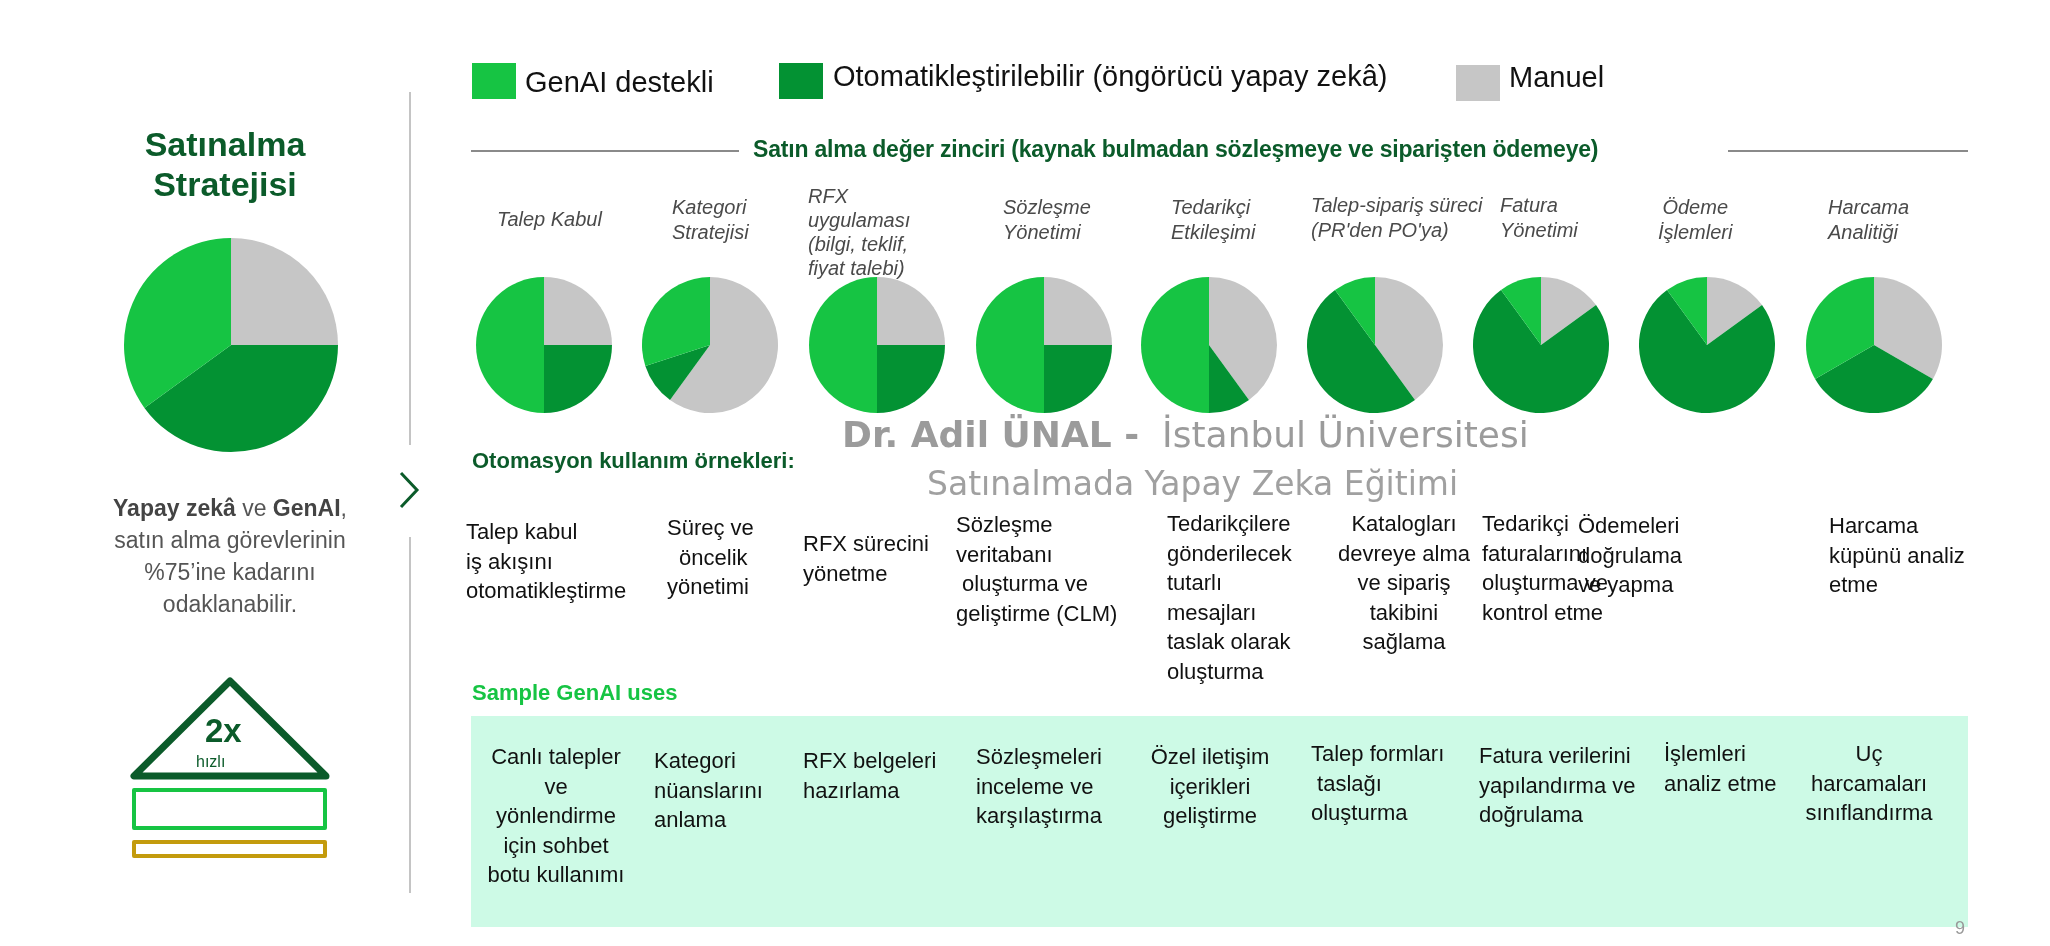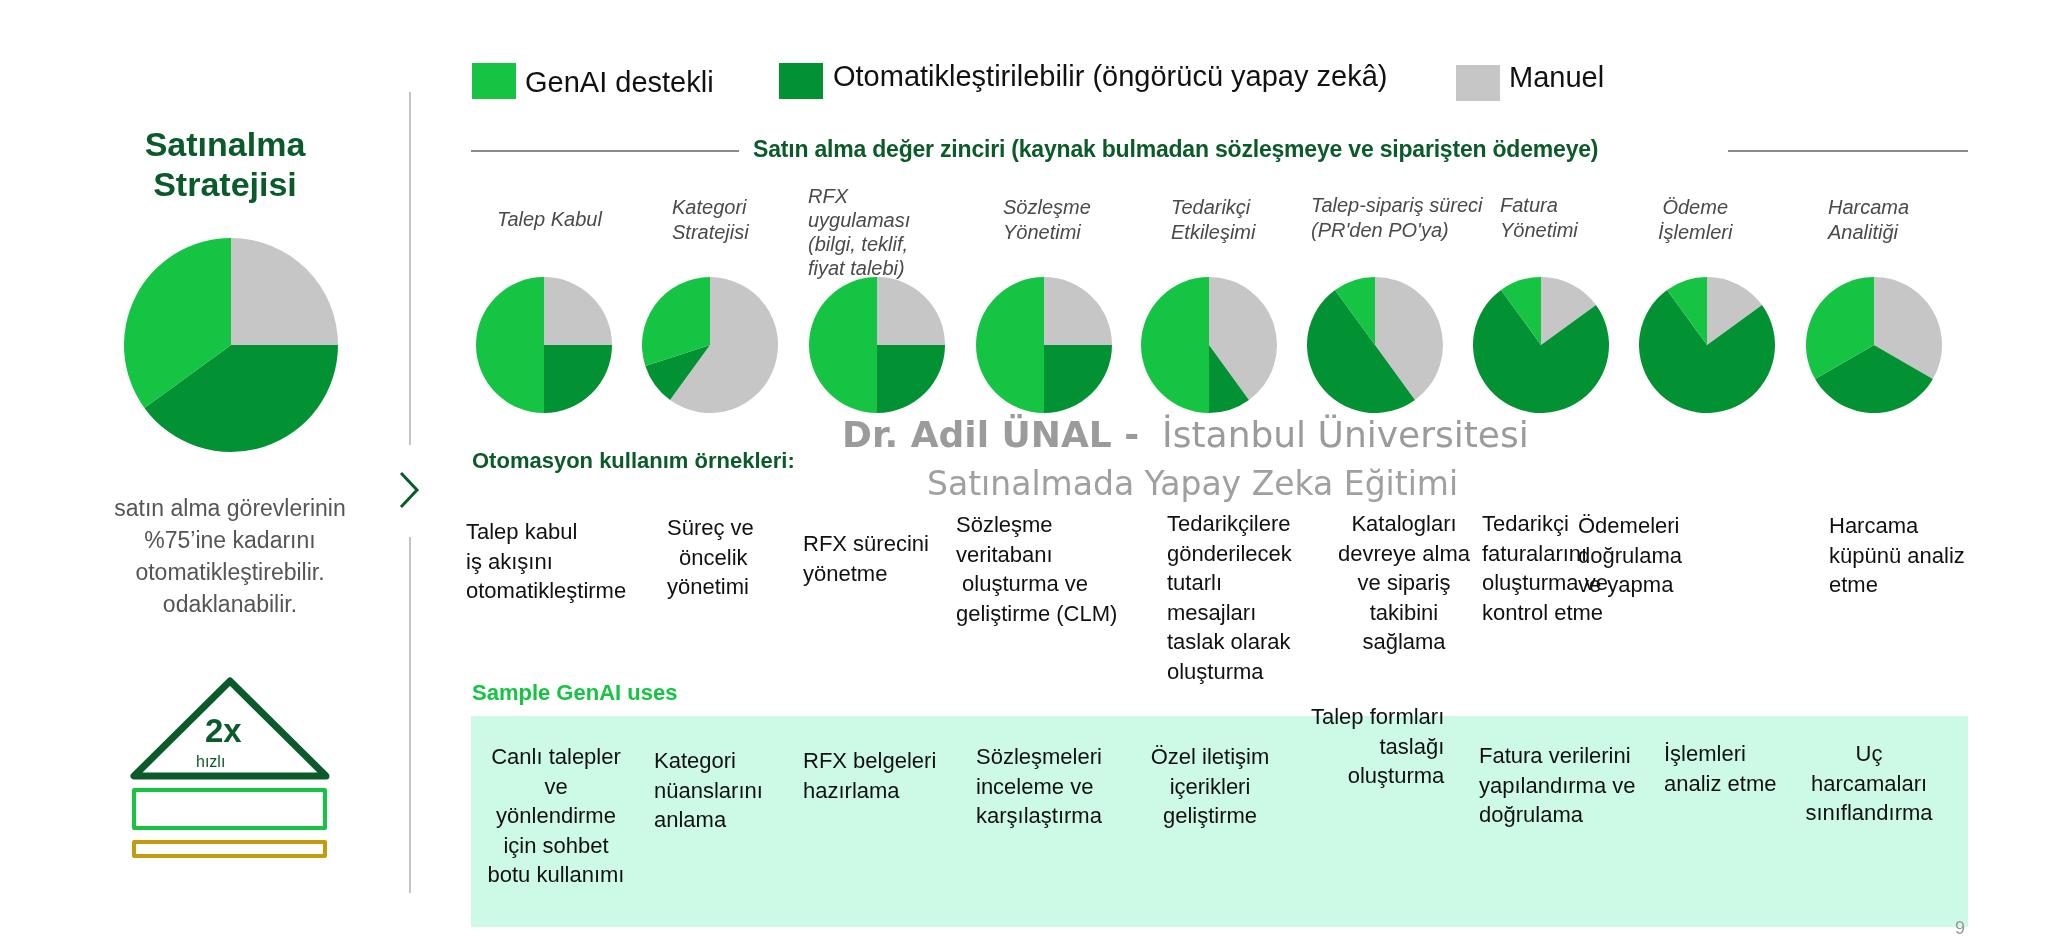--- a/index.html
+++ b/index.html
@@ -37,23 +37,23 @@
   <div>Stratejisi</div>
 </div>
 
 <svg class="pie" id="big-pie" style="left:123px; top:237px;" width="216" height="216" viewBox="0 0 216 216">
     <path d="M108,108 L108,1 A107,107 0 0 1 215,108 Z" fill="#c6c6c6"></path>
     <path d="M108,108 L215,108 A107,107 0 0 1 21.43518160188063,170.89302199529465 Z" fill="#039233"></path>
     <path d="M108,108 L21.43518160188063,170.89302199529465 A107,107 0 0 1 107.99999999999999,1 Z" fill="#16c443"></path>
   </svg>
 
 <div class="abs left-text">
+  <div><b>Yapay zekâ</b><span style="white-space:pre"> ve </span><b>GenAI</b><span>,</span></div>
   <div>satın alma görevlerinin</div>
   <div>%75’ine kadarını</div>
-  <div>otomatikleştirebilir.</div>
   <div>odaklanabilir.</div>
 </div>
 
 <svg class="abs" style="left:128px; top:676px;" width="204" height="106" viewBox="0 0 204 106">
   <polygon points="102,5 6,100 198,100" fill="#ffffff" stroke="#0b5b2a" stroke-width="7" stroke-linejoin="round"></polygon>
 </svg>
 <div class="abs two-x">2x</div>
 <div class="abs hizli">hızlı</div>
 <div class="abs rect-green"></div>
 <div class="abs rect-gold"></div>
@@ -240,21 +240,21 @@
 <div class="abs genai-ex" style="left:976px; top:742px;">
   <div>Sözleşmeleri</div>
     <div>inceleme ve</div>
     <div>karşılaştırma</div>
 </div>
 <div class="abs genai-ex" style="left:1140px; top:742px; width:140px; text-align:center;">
   <div>Özel iletişim</div>
     <div>içerikleri</div>
     <div>geliştirme</div>
 </div>
-<div class="abs genai-ex" style="left:1311px; top:702px;text-align:right;">
+<div class="abs genai-ex" style="left:1311px; top:739px;">
   <div>Talep formları</div>
     <div style="white-space:pre"> taslağı</div>
     <div>oluşturma</div>
 </div>
 <div class="abs genai-ex" style="left:1479px; top:741px;">
   <div>Fatura verilerini</div>
     <div>yapılandırma ve</div>
     <div>doğrulama</div>
 </div>
 <div class="abs genai-ex" style="left:1664px; top:739px;">

